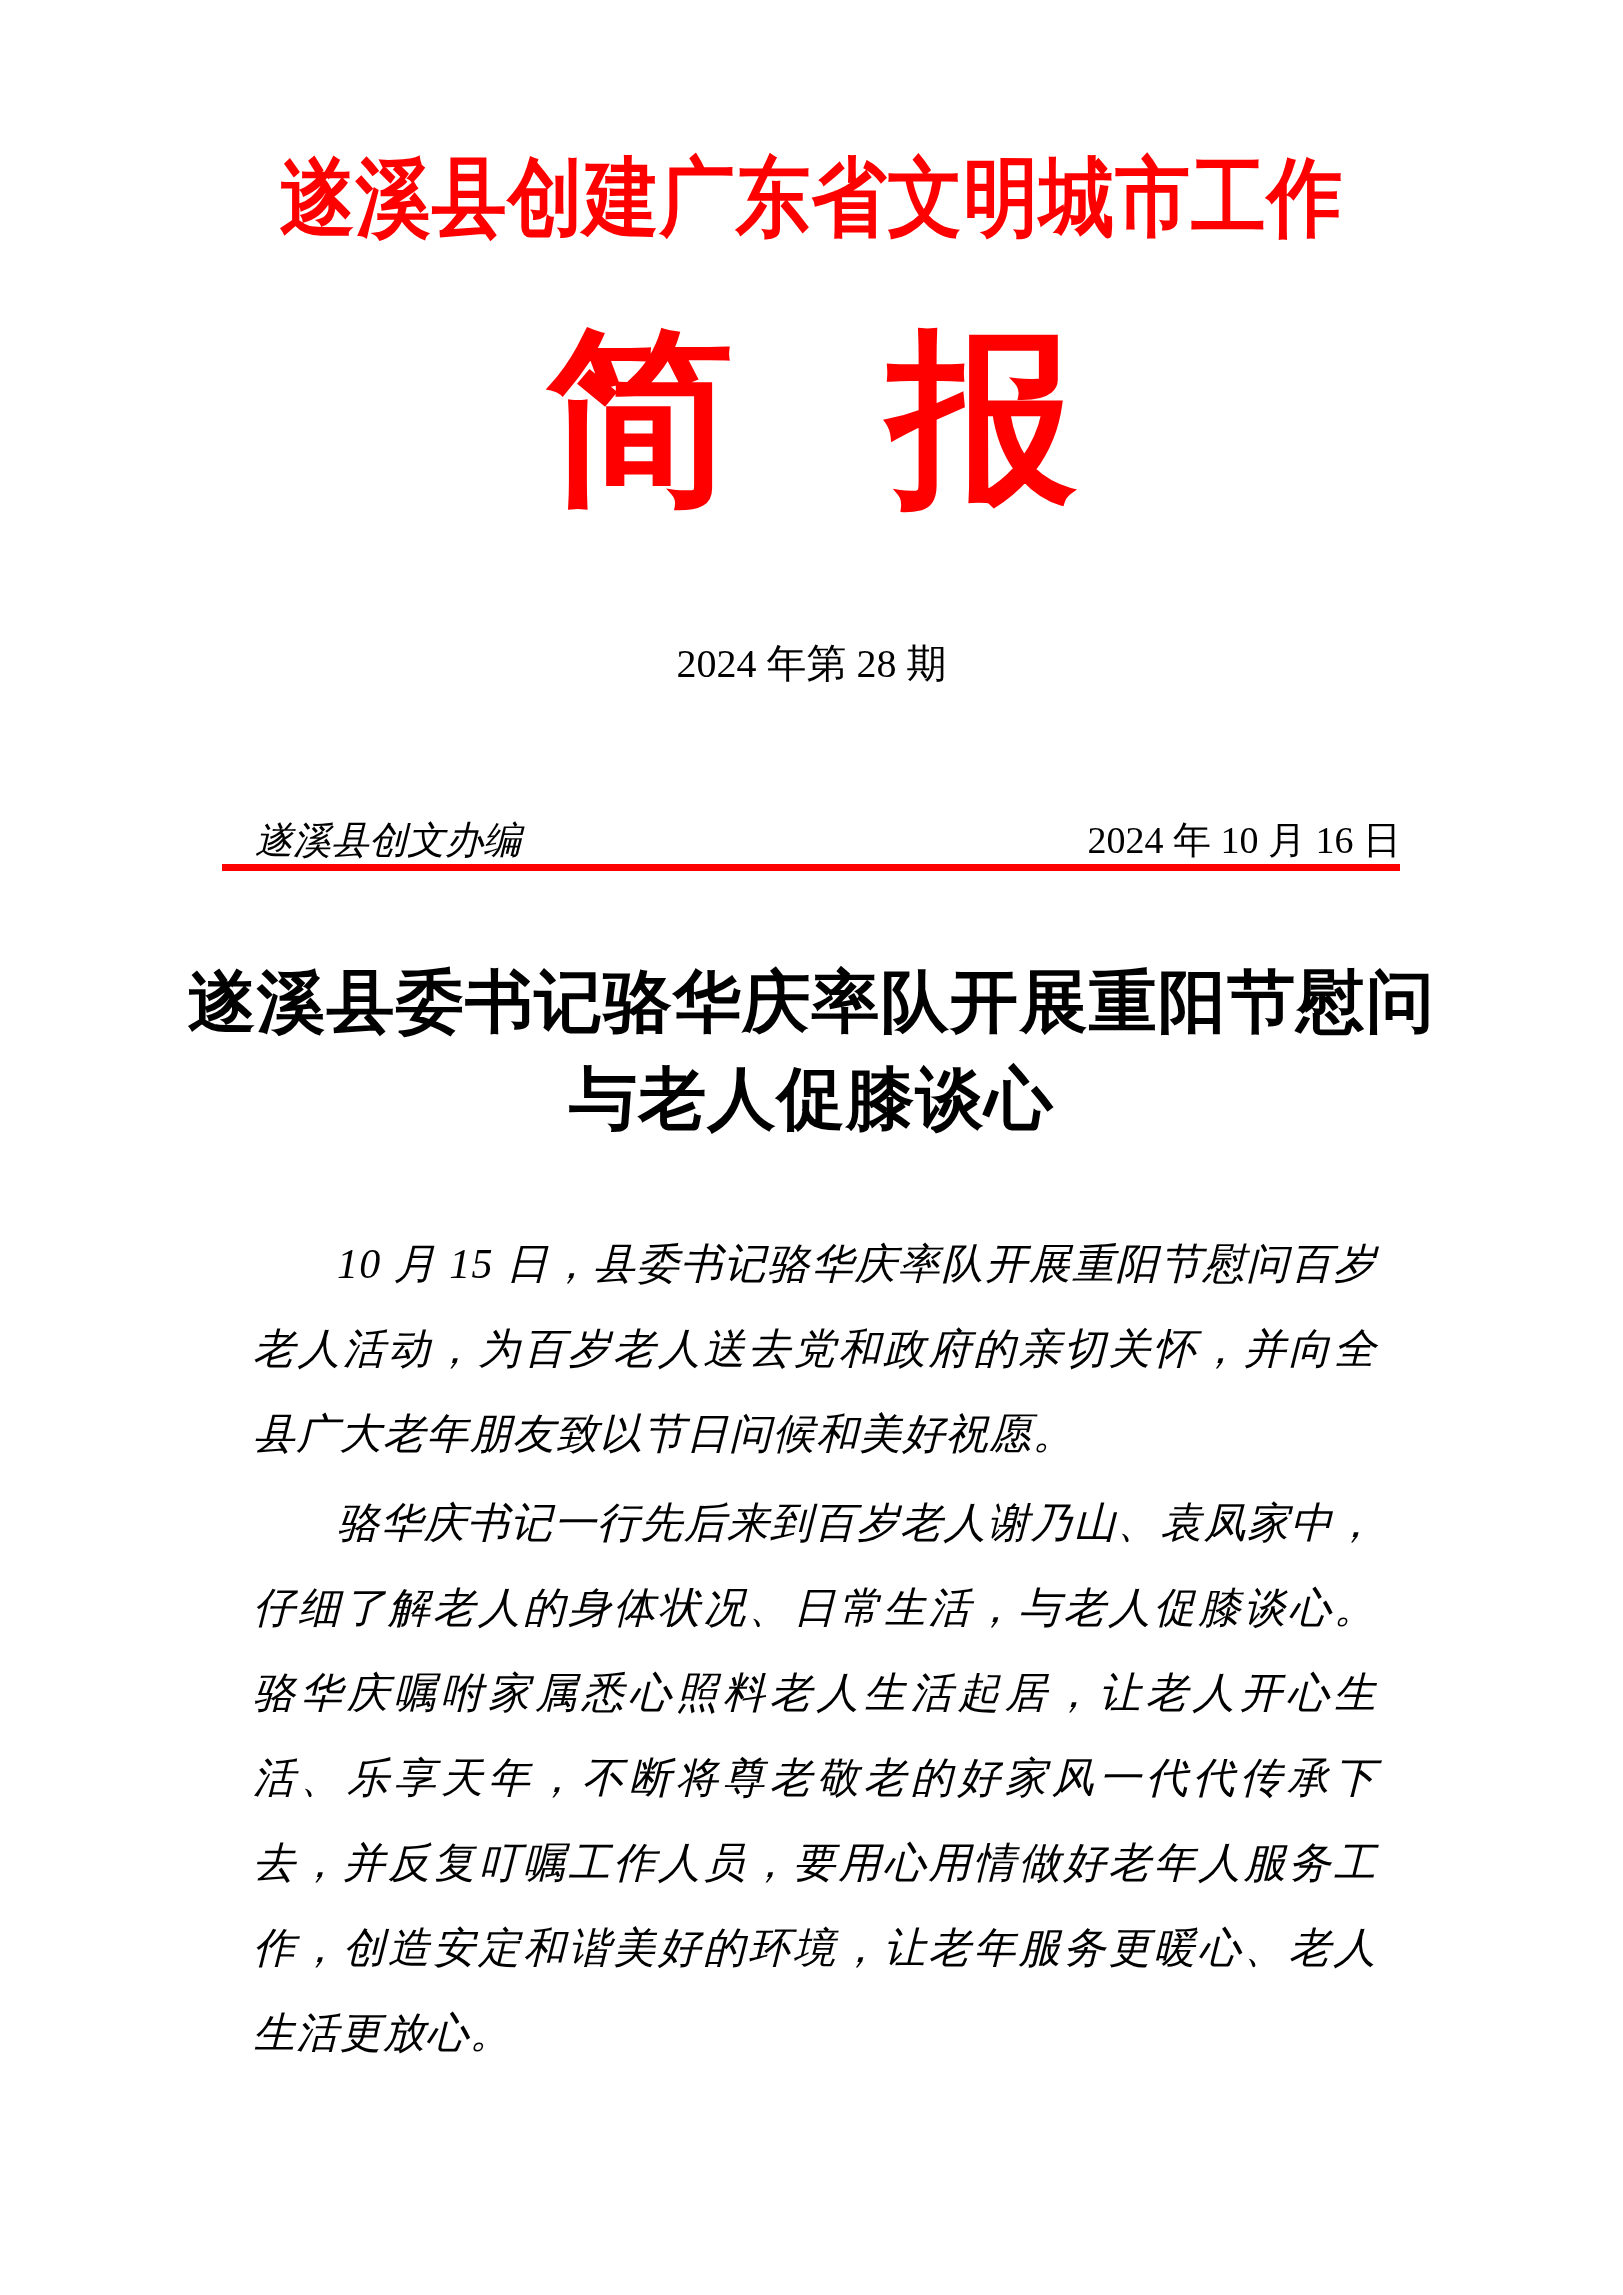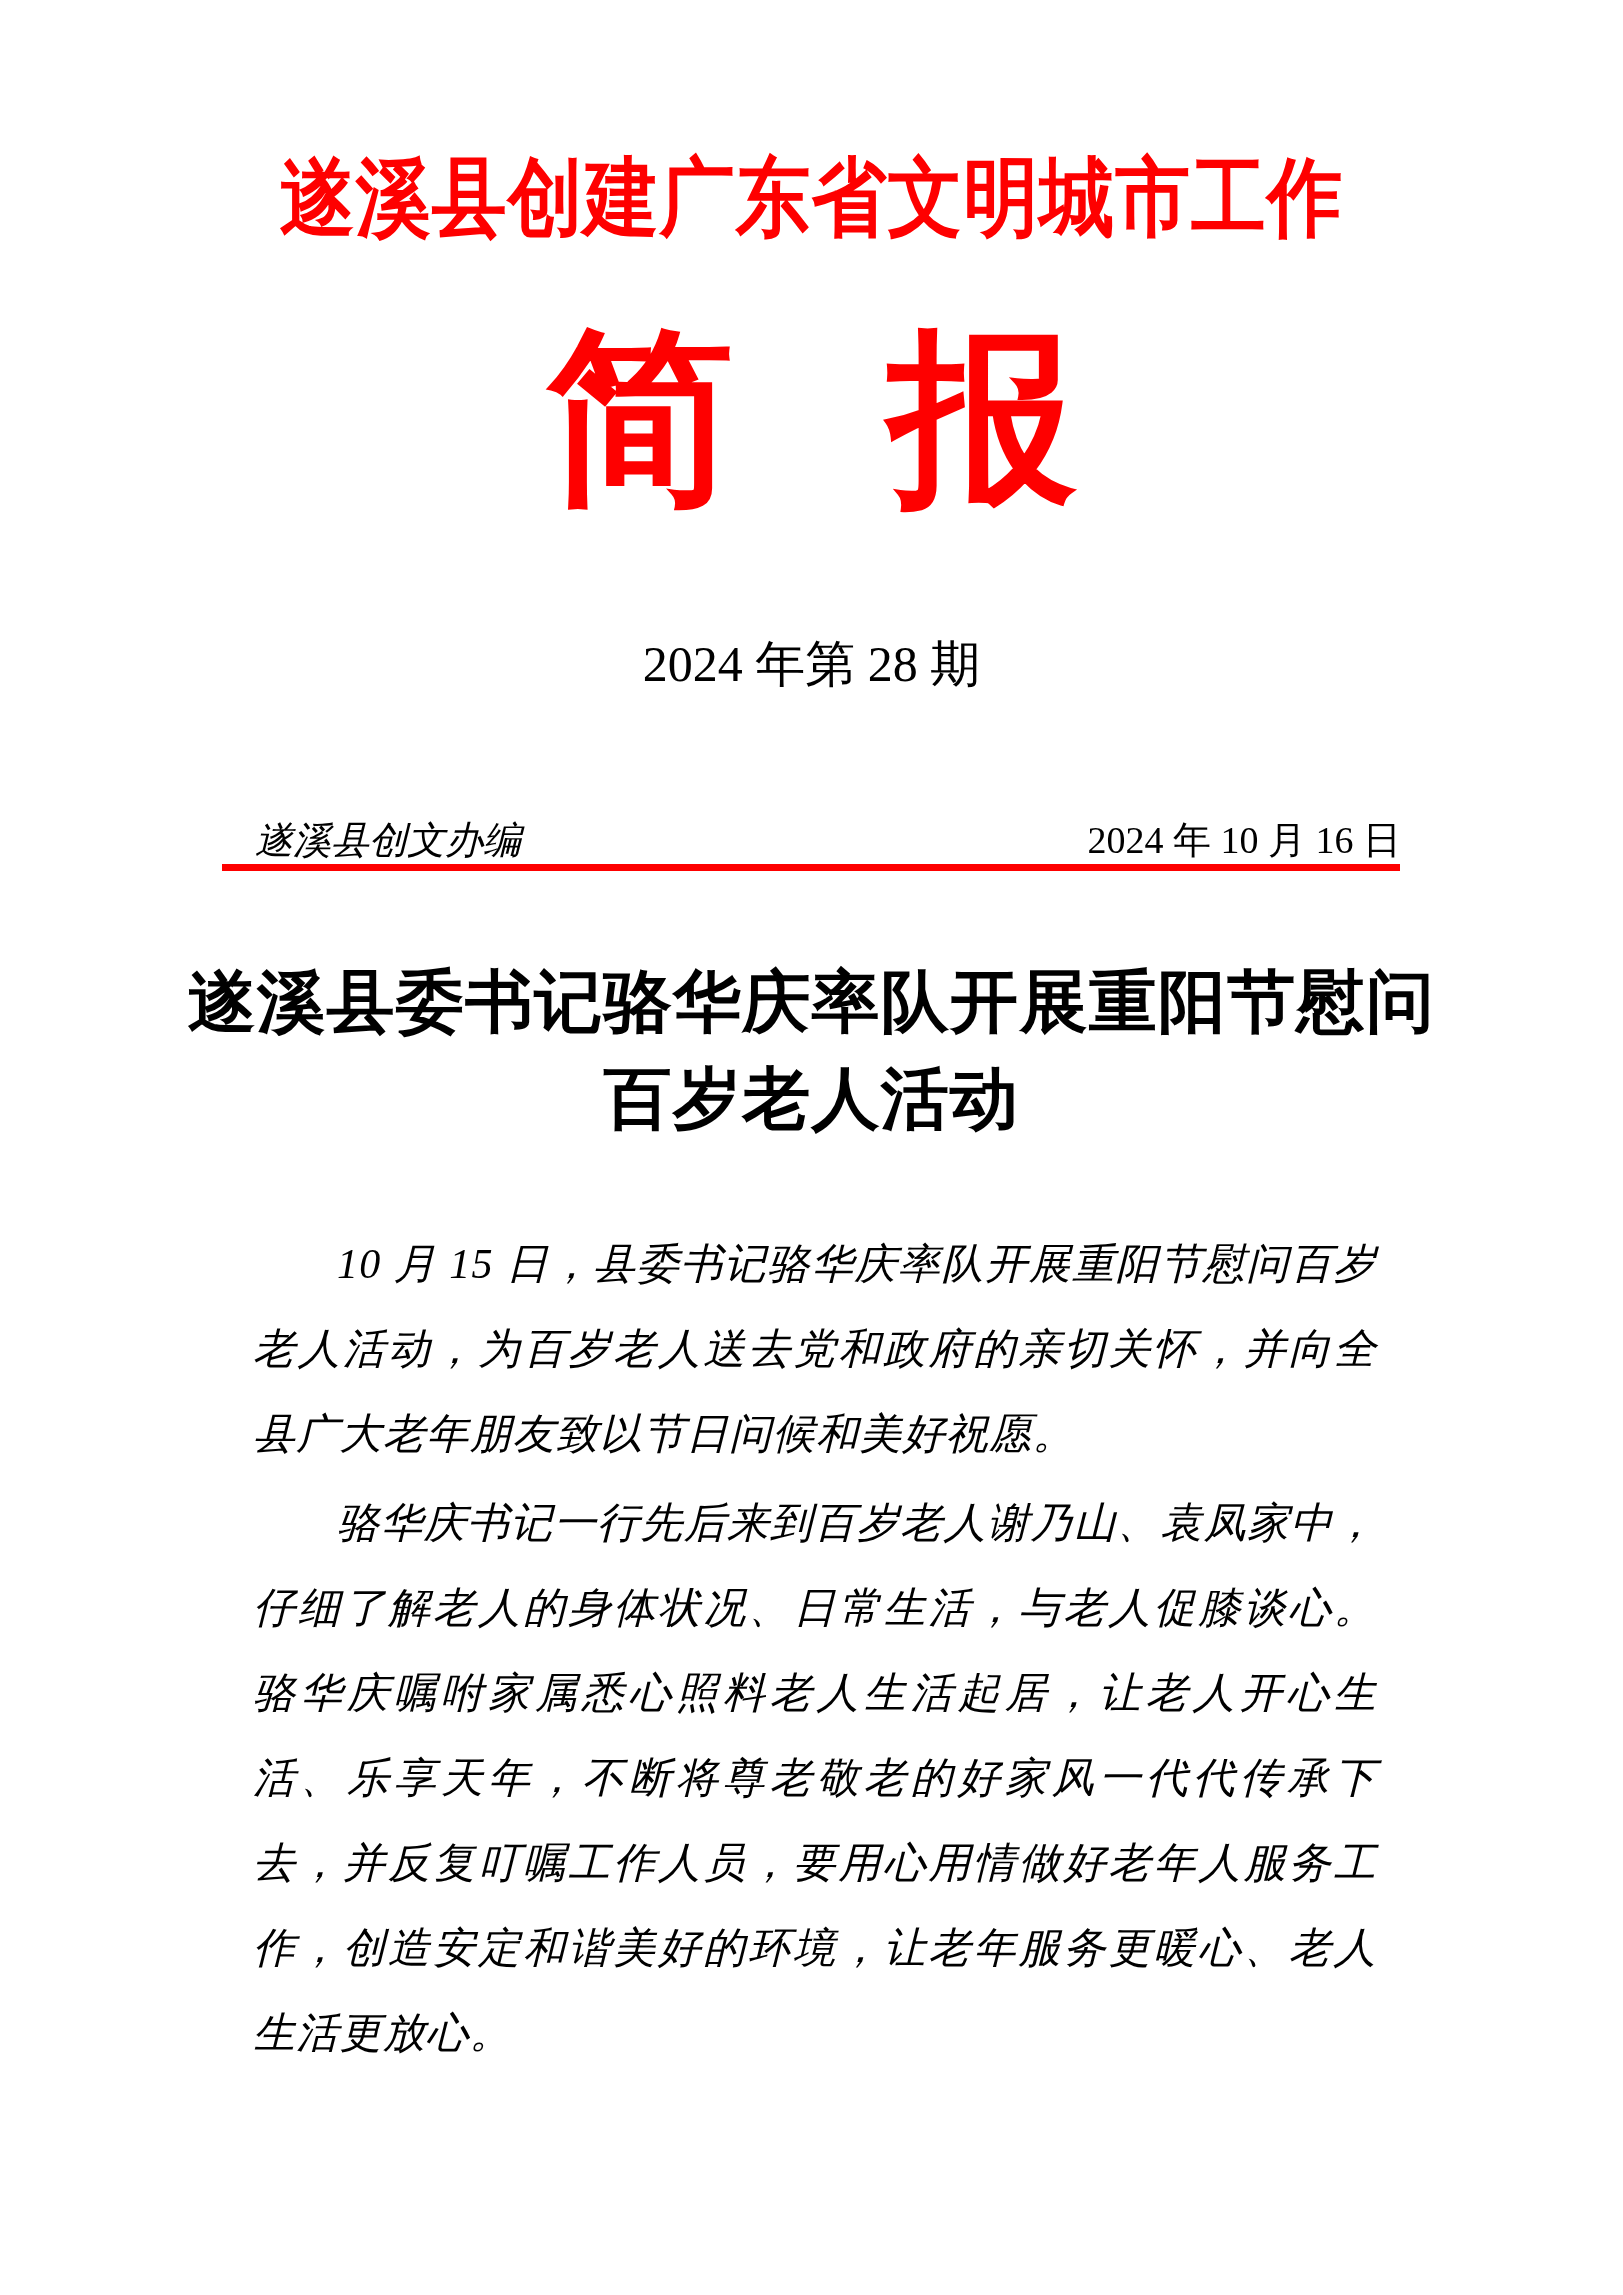--- a/index.html
+++ b/index.html
@@ -48,21 +48,21 @@
     line-height: 196px;
   }
 
   
   .issue {
     position: absolute;
     top: 638px;
     left: 0;
     width: 100%;
     text-align: center;
-    font-size: 50px;
+    font-size: 40px;
     line-height: 52px;
     color: #000000;
   }
 
   
   .meta-row {
     position: absolute;
     top: 819px;
     left: 247px;
     width: 1146px; 
@@ -131,21 +131,21 @@
 
   <div class="meta-row">
     <span class="kai">遂溪县创文办编</span>
     <span>2024 年 10 月 16 日</span>
   </div>
 
   <div class="rule"></div>
 
   <div class="article-title">
     <div>遂溪县委书记骆华庆率队开展重阳节慰问</div>
-    <div>百岁老人活动</div>
+    <div>与老人促膝谈心</div>
   </div>
 
   <div class="body-text kai">
     <p>10 月 15 日，县委书记骆华庆率队开展重阳节慰问百岁老人活动，为百岁老人送去党和政府的亲切关怀，并向全县广大老年朋友致以节日问候和美好祝愿。</p>
     <p>骆华庆书记一行先后来到百岁老人谢乃山、袁凤家中，仔细了解老人的身体状况、日常生活，与老人促膝谈心。骆华庆嘱咐家属悉心照料老人生活起居，让老人开心生活、乐享天年，不断将尊老敬老的好家风一代代传承下去，并反复叮嘱工作人员，要用心用情做好老年人服务工作，创造安定和谐美好的环境，让老年服务更暖心、老人生活更放心。</p>
   </div>
 
 </div>
 
 

